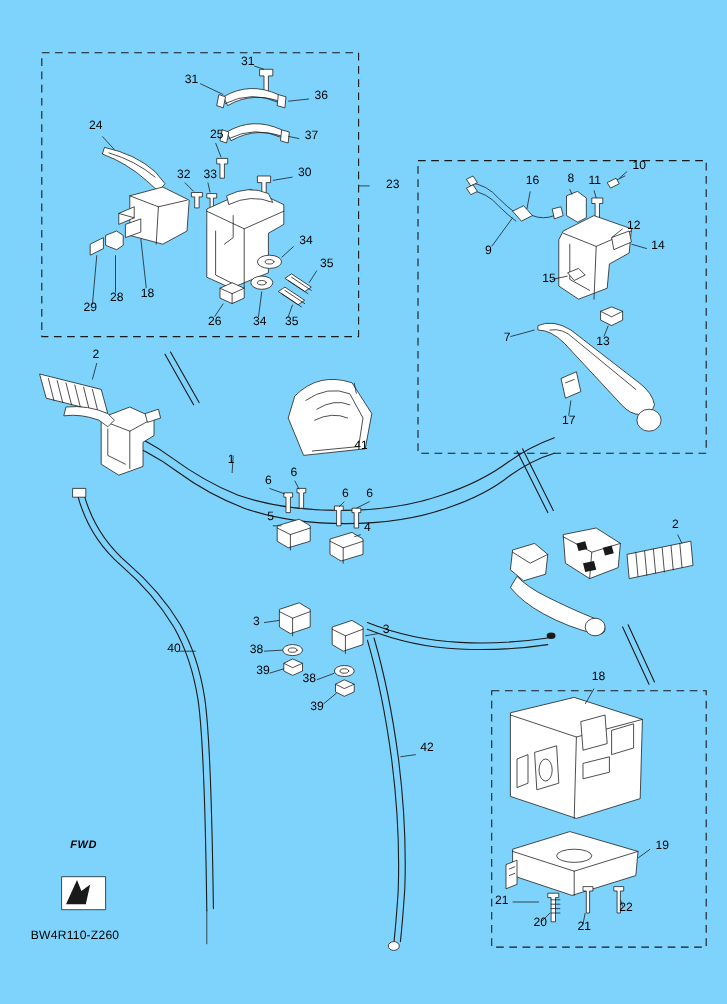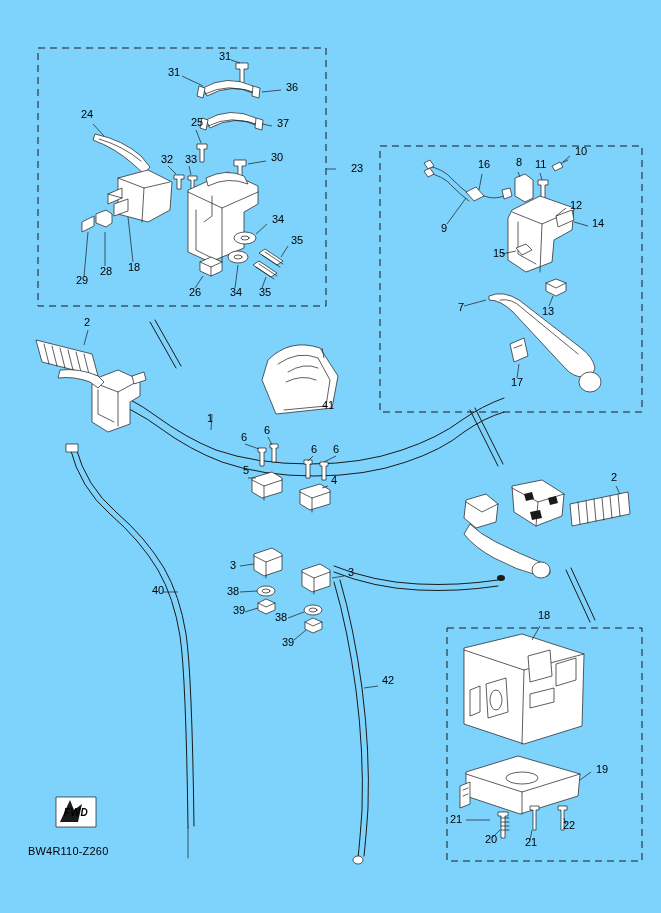--- a/index.html
+++ b/index.html
@@ -38,21 +38,21 @@
     left: 28px;
     top: 845px;
     font-family: "Liberation Sans", sans-serif;
     font-size: 11px;
     letter-spacing: 0.2px;
     color: #000;
   }
   .fwd-box {
     position: absolute;
     left: 56px;
-    top: 797px;
+    top: 753px;
     width: 40px;
     height: 48px;
   }
   .fwd-label {
     position: absolute;
     left: 0;
     top: 0;
     width: 40px;
     height: 30px;
     font-size: 10px;

